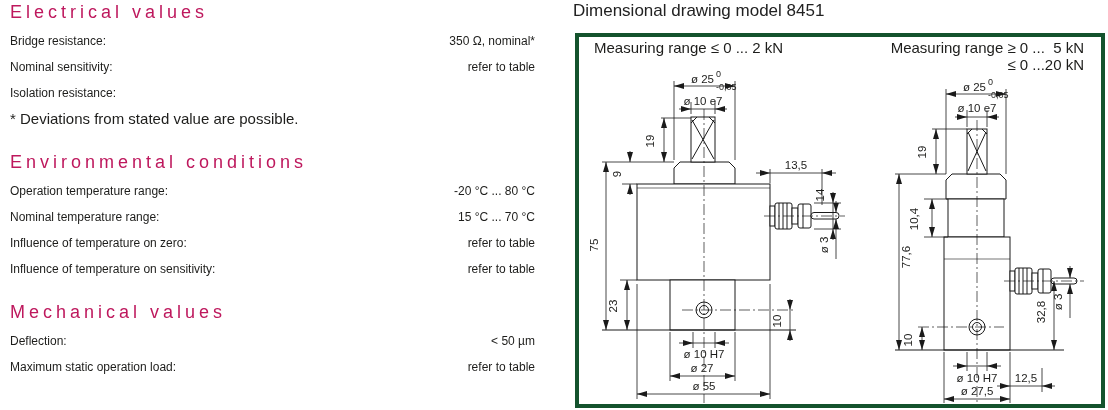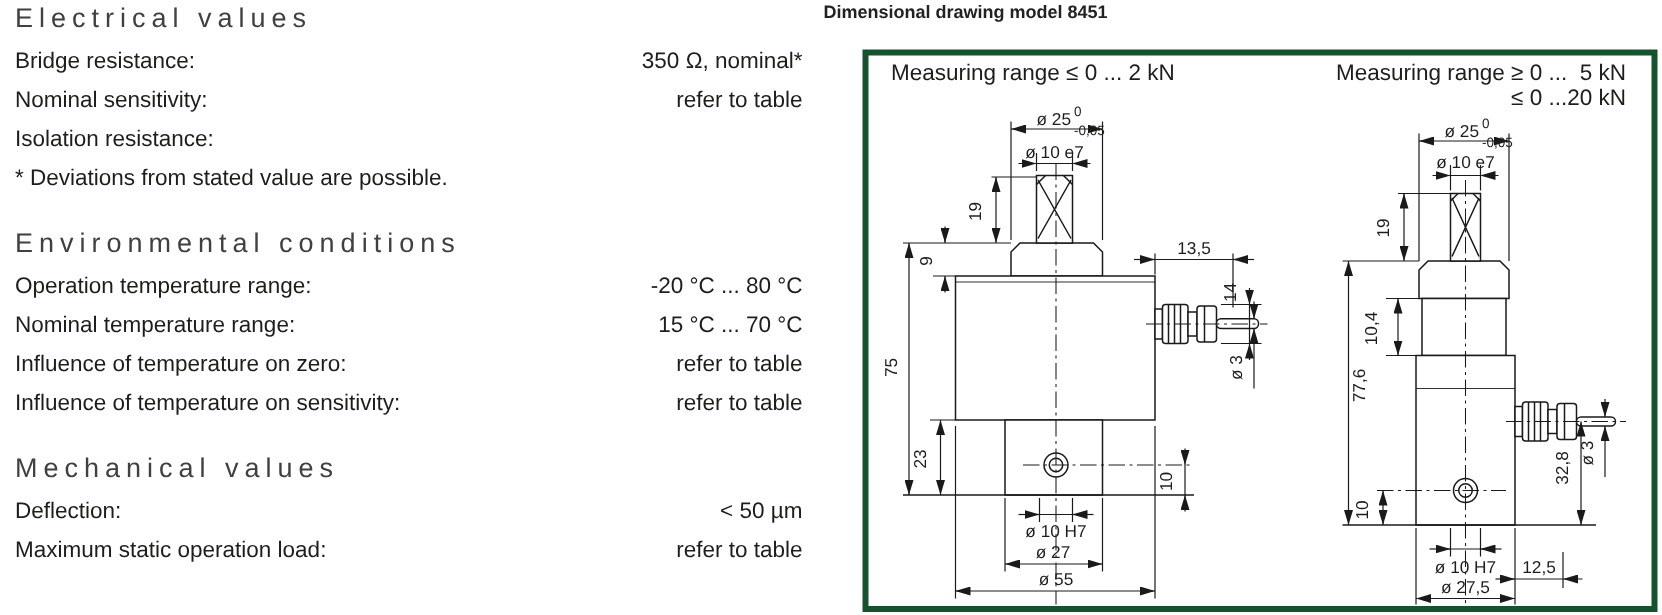--- a/index.html
+++ b/index.html
@@ -5,29 +5,29 @@
   html,body{margin:0;padding:0;}
   body{
     width:1108px;height:410px;background:#ffffff;overflow:hidden;position:relative;
     font-family:"Liberation Sans", sans-serif;color:#1d1d1b;
   }
   .page{position:absolute;inset:0;}
   
   .specs{position:absolute;left:10px;top:0;width:525px;}
   .sec-head{
     font-size:18px;font-weight:400;letter-spacing:4px;line-height:24px;
-    margin:0 0 4px 0;color:#404040;white-space:nowrap;
+    margin:0 0 4px 0;color:#be185d;white-space:nowrap;
   }
   .sec-head.gap{margin-top:18px;}
-  .spec-row{display:flex;justify-content:space-between;font-size:15px;line-height:26px;}
+  .spec-row{display:flex;justify-content:space-between;font-size:12px;line-height:26px;}
   .spec-row .lbl{white-space:nowrap;}
   .spec-row .val{white-space:nowrap;text-align:center;}
   .footnote{font-size:15px;line-height:26px;}
   
-  .dw-title{position:absolute;left:549px;top:1px;font-size:12px;font-weight:bold;color:#222;}
+  .dw-title{position:absolute;left:573px;top:1px;font-size:17px;font-weight:normal;color:#222;}
   .dw-box{
     position:absolute;left:575px;top:33px;width:530px;height:375px;
     border:4px solid #14532d;box-sizing:border-box;background:#fff;
   }
   .dw-box svg{display:block;}
   svg text{white-space:pre;fill:#1d1d1b;font-family:"Liberation Sans", sans-serif;}
   svg .cap{font-size:15px;}
   svg .d{font-size:11.5px;}
   svg .t{font-size:9px;}
   svg .ol{fill:#fff;stroke:#1a1a1a;stroke-width:1;}

